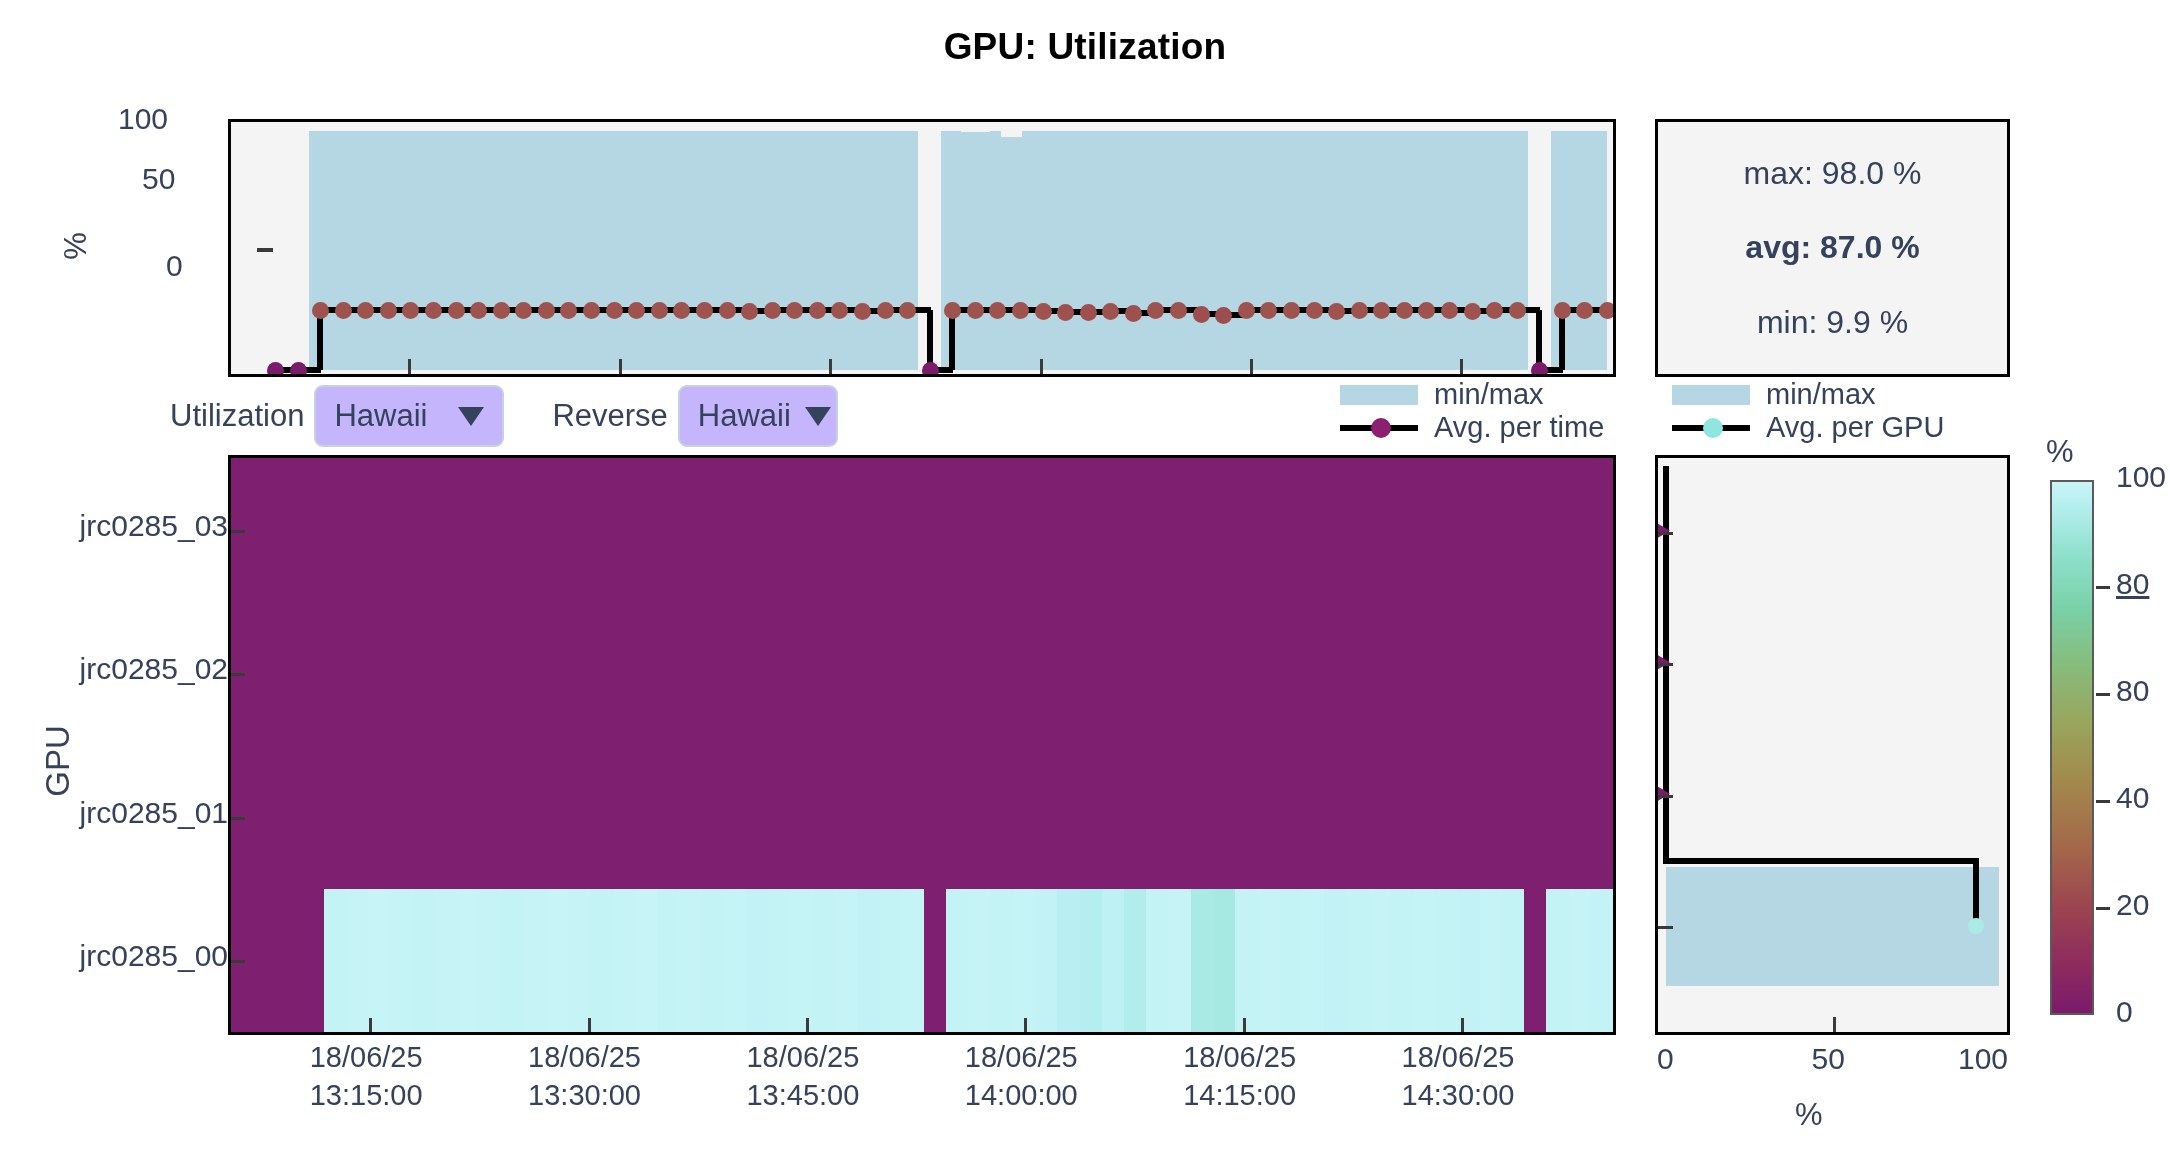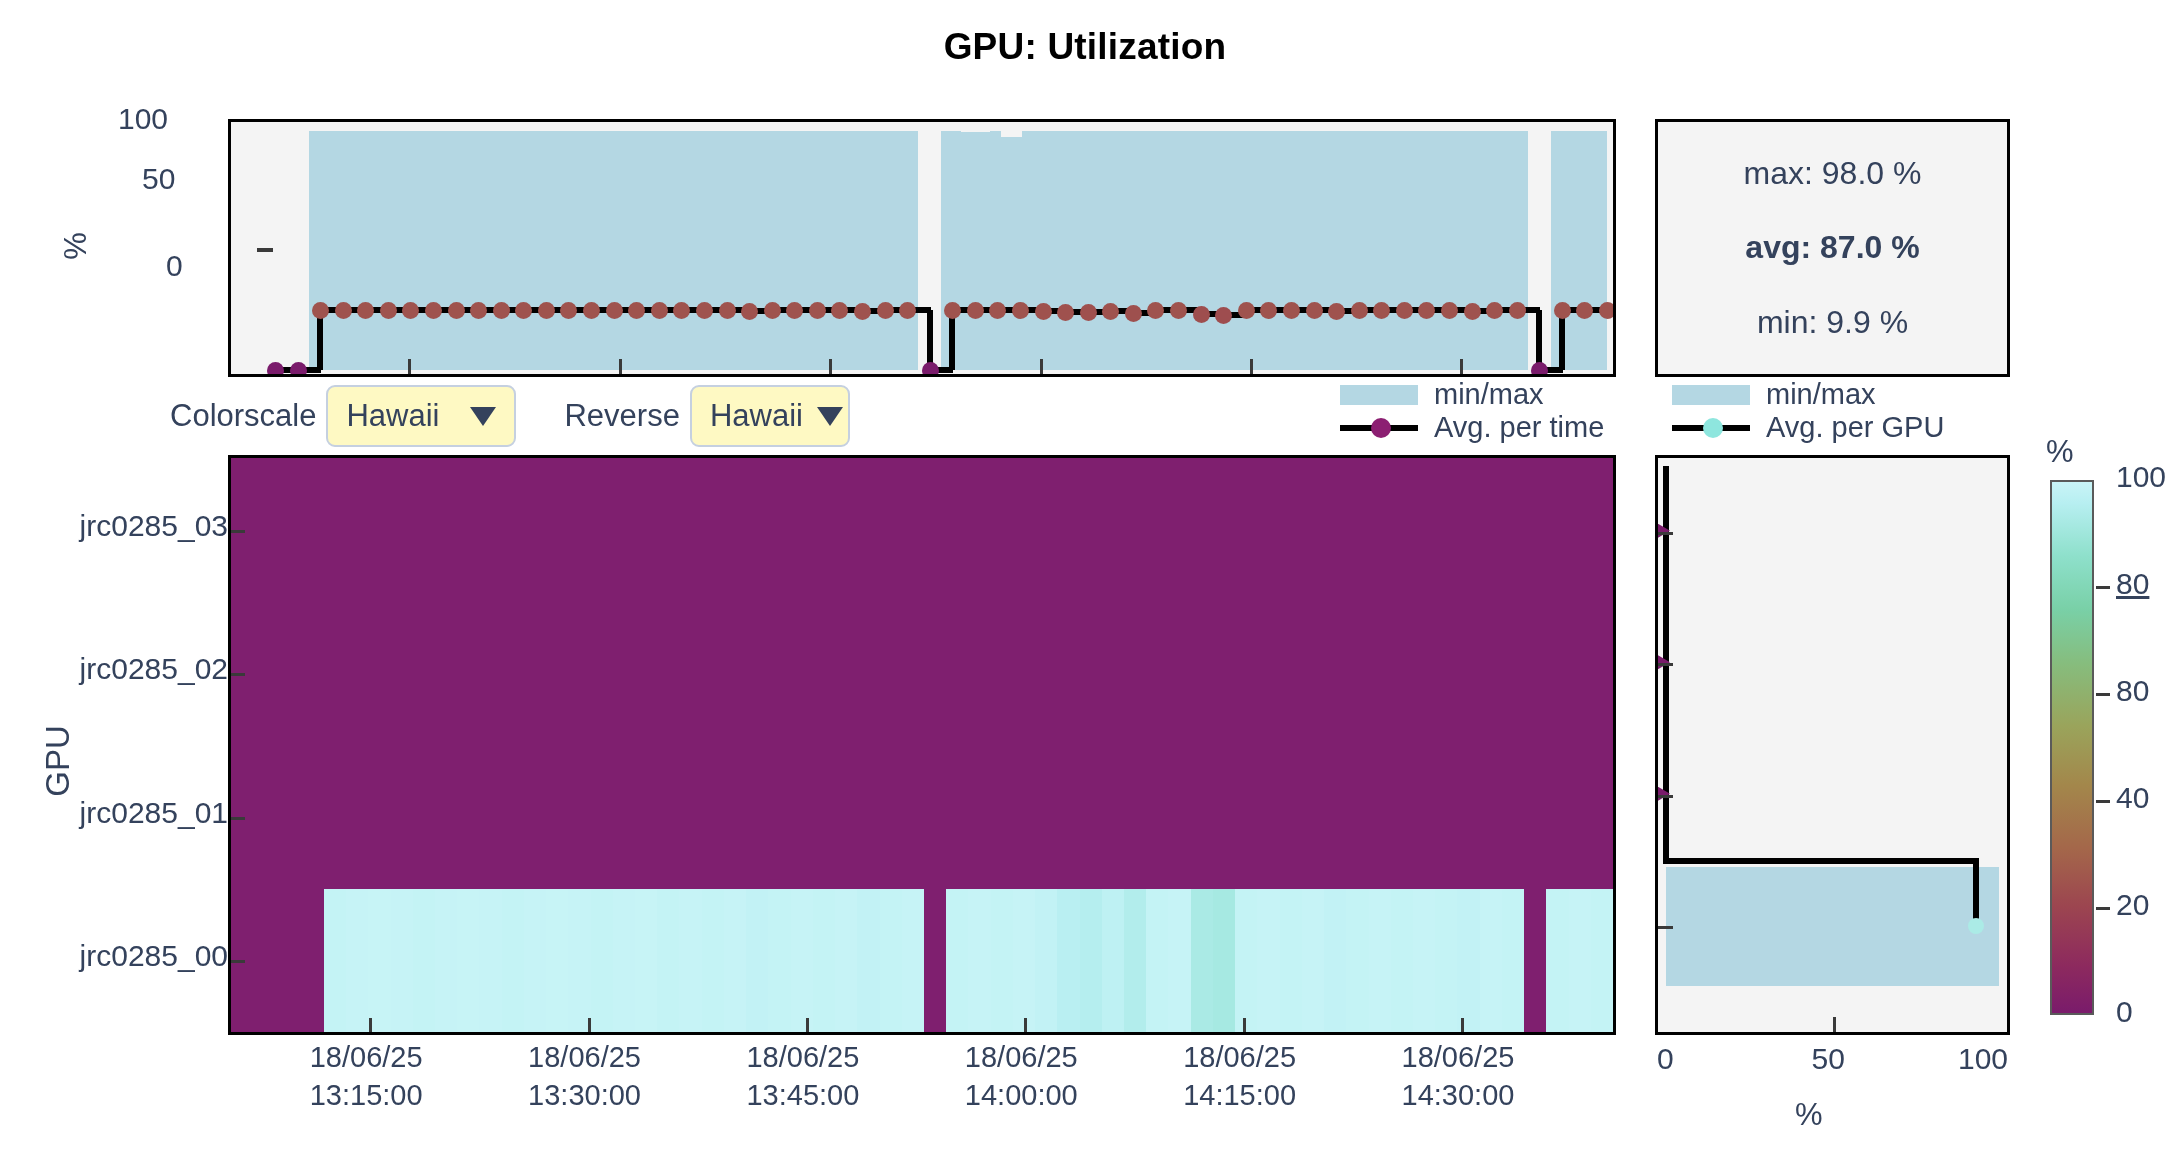--- a/index.html
+++ b/index.html
@@ -45,21 +45,21 @@
     padding:14px 0;
   }
   #stats-box div{font-size:32px;color:#34425c;text-align:center;}
   #stat-avg{font-weight:bold;font-size:34px;}
 
   
   #controls{left:170px;top:385px;display:flex;align-items:center;gap:0px;}
   .ctl-label{font-size:31px;color:#34425c;margin-right:10px;}
   .dropdown{
     display:inline-flex;align-items:center;justify-content:space-between;
-    background:#fef9c3;border:2px solid #c5d0e0;border-radius:9px;
+    background:#c4b5fd;border:2px solid #c5d0e0;border-radius:9px;
     height:62px;padding:0 18px;box-sizing:border-box;margin-right:48px;
   }
   #dd-colorscale{width:190px;}
   #dd-reverse{width:160px;}
   .dd-value{font-size:31px;color:#34425c;}
   .caret{
     width:0;height:0;border-left:13px solid transparent;border-right:13px solid transparent;
     border-top:19px solid #34425c;margin-left:14px;
   }
 
@@ -280,21 +280,21 @@
     </div>
 </div>
 
 <div id="stats-box" class="abs">
   <div>max: 98.0 %</div>
   <div id="stat-avg">avg: 87.0 %</div>
   <div>min: 9.9 %</div>
 </div>
 
 <div id="controls" class="abs">
-  <span class="ctl-label">Colorscale</span>
+  <span class="ctl-label">Utilization</span>
   <div class="dropdown" id="dd-colorscale">
     <span class="dd-value">Hawaii</span>
     <span class="caret"></span>
   </div>
   <span class="ctl-label">Reverse</span>
   <div class="dropdown" id="dd-reverse">
     <span class="dd-value">Hawaii</span>
     <span class="caret"></span>
   </div>
 </div>

